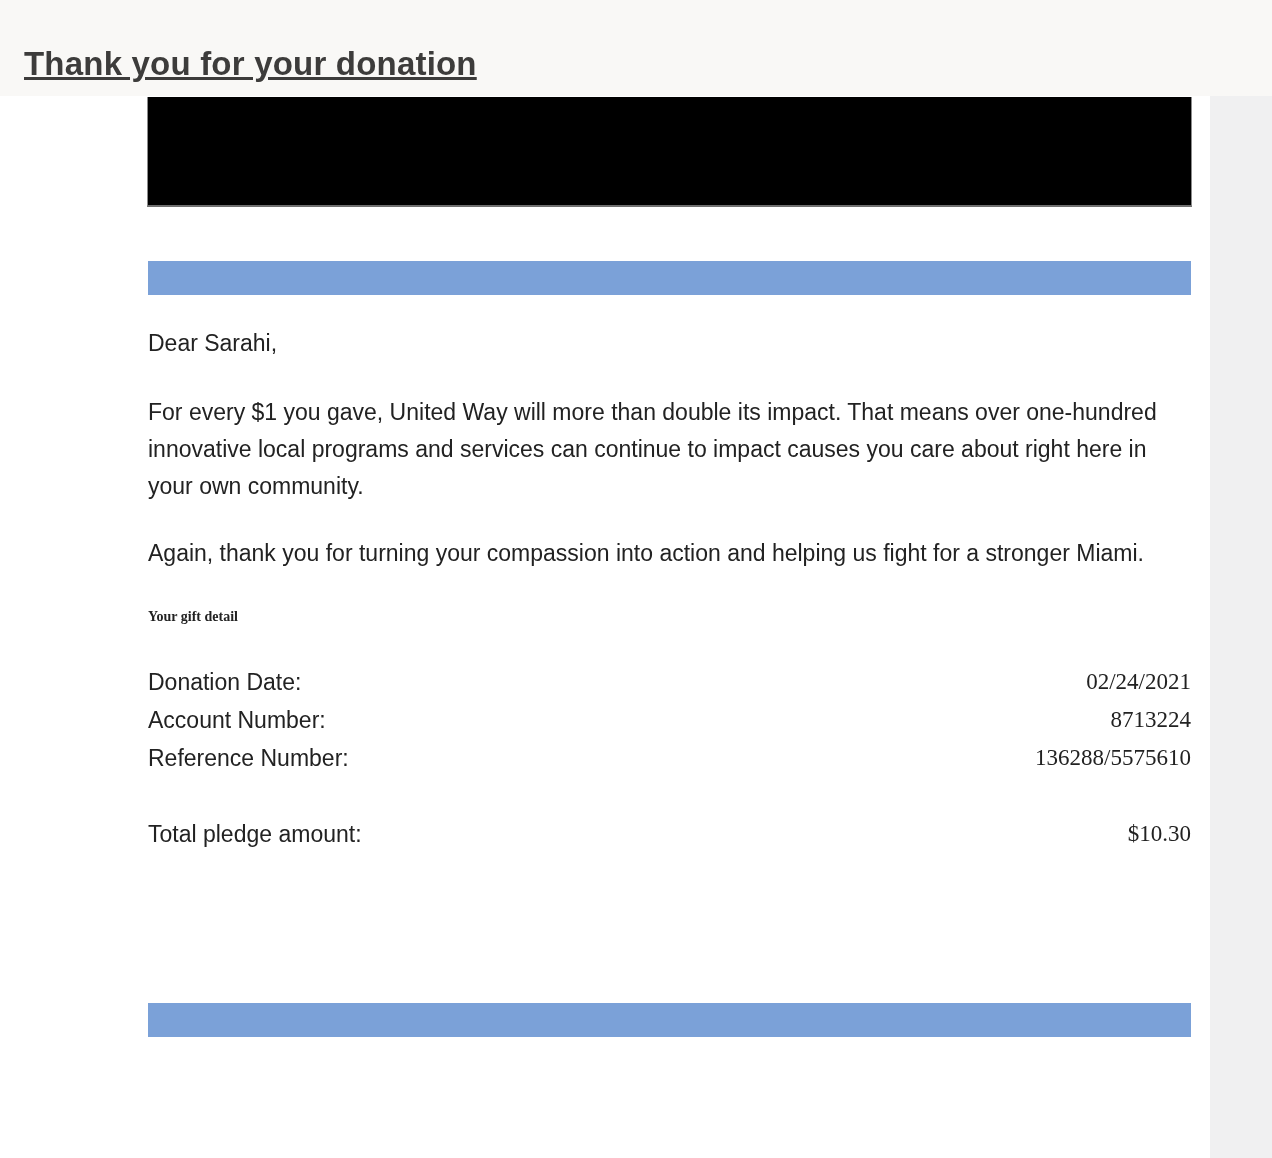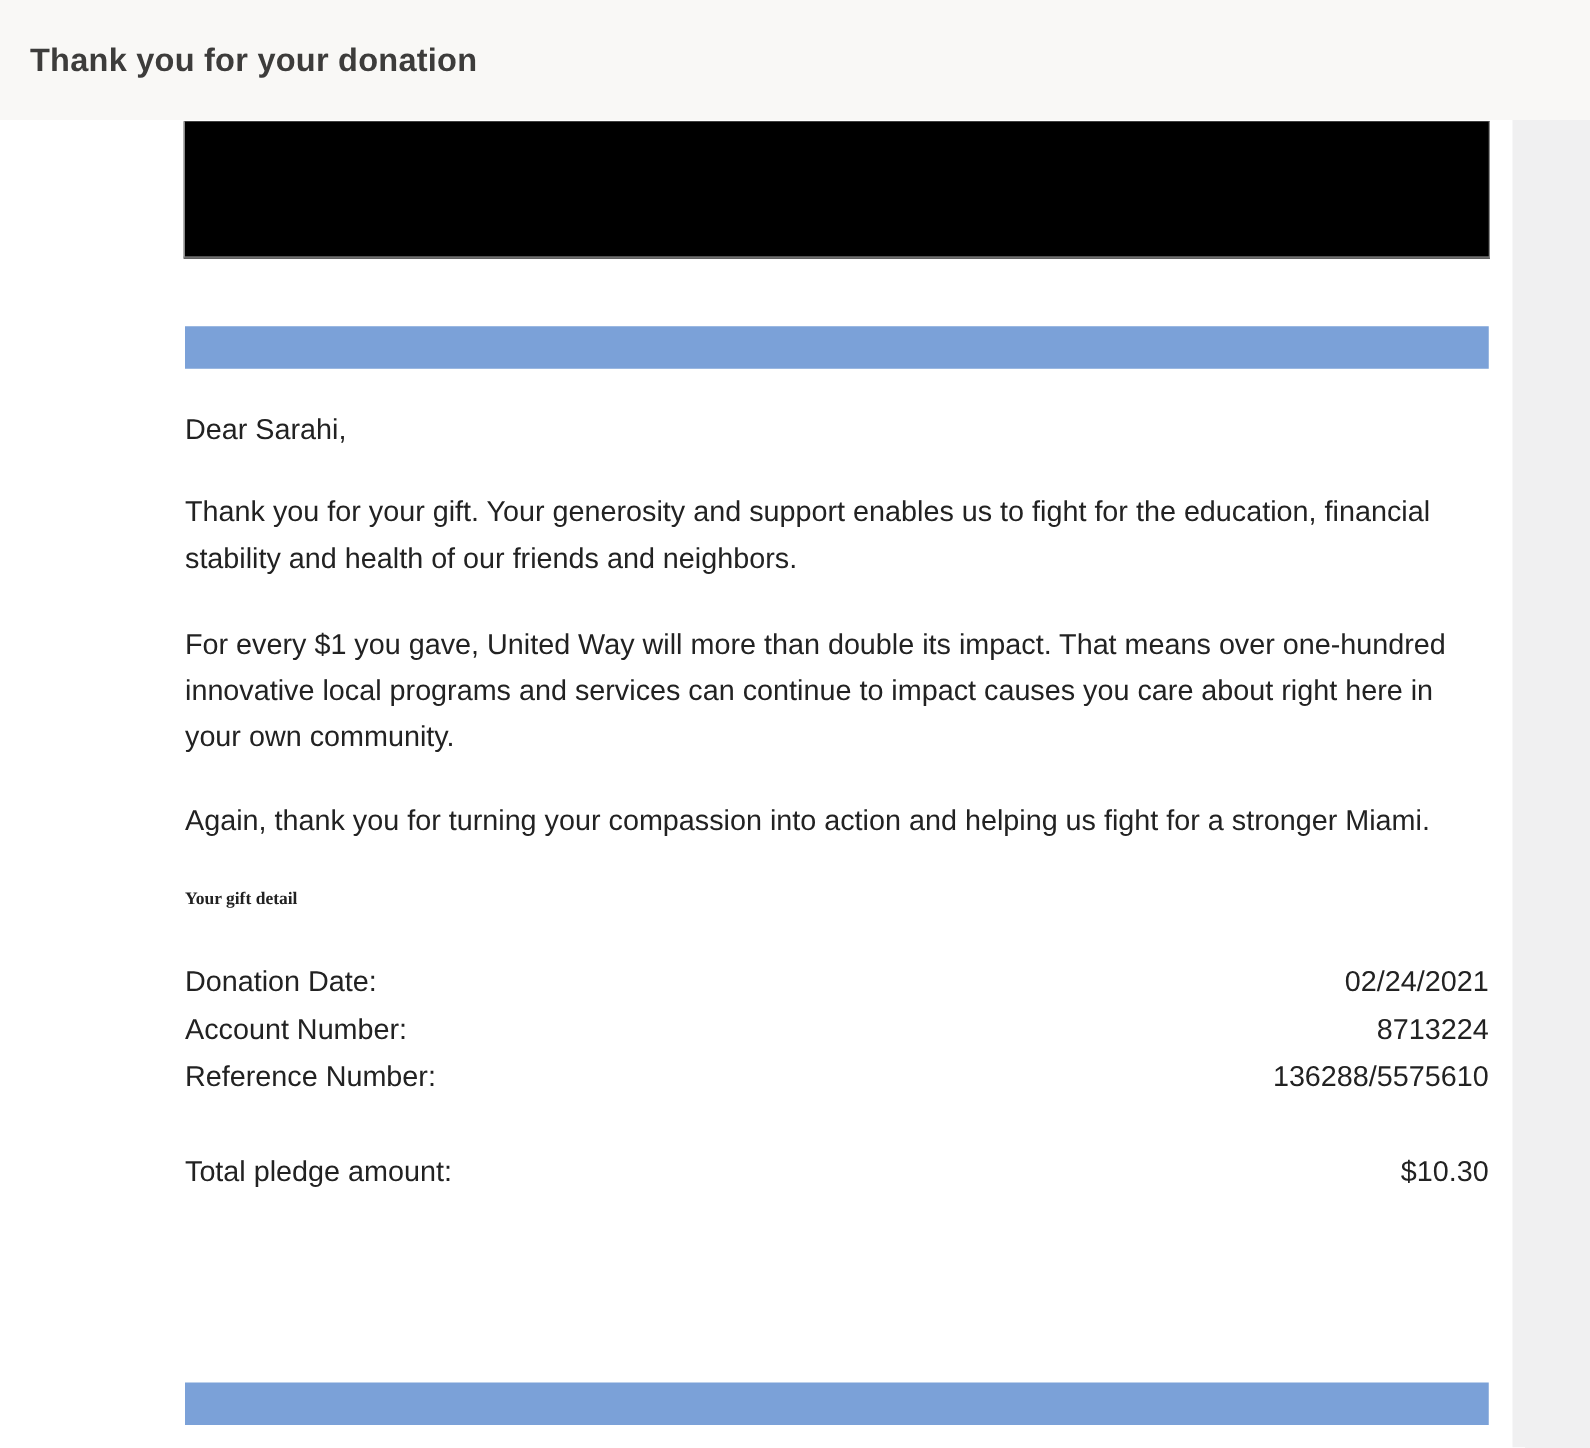--- a/index.html
+++ b/index.html
@@ -21,27 +21,28 @@
     position: absolute;
     top: 0; left: 0;
     width: 1272px;
     height: 96px;
     background: #f9f8f6;
     z-index: 2;
   }
   .subject-title {
     position: absolute;
     left: 24px;
-    top: 0;
+    top: 16px;
     line-height: 96px;
-    font-size: 26px;
+    font-size: 33px;
     font-weight: bold;
     color: #3d3c3b;
     letter-spacing: 0.2px;
     white-space: nowrap;
+    text-decoration: underline;
   }
   
   .right-gutter {
     position: absolute;
     top: 96px;
     right: 0;
     width: 62px;
     height: 1062px;
     background: #f0f0f1;
   }
@@ -100,42 +101,41 @@
     width: 1043px;
   }
   .gift-row {
     display: flex;
     justify-content: space-between;
     font-size: 23px;
     line-height: 38px;
     color: #222222;
   }
   .gift-row .label { text-align: center; }
-  .gift-row .value { text-align: right; }
+  .gift-row .value { text-align: right; font-family: Liberation Serif, serif; }
   .total-row { margin-top: 38px; }
 </style>
 </head>
 <body>
 
 <div class="page">
 
   <div class="subject-bar">
     <div class="subject-title">Thank you for your donation</div>
   </div>
 
   <div class="email-body">
     <div class="email-content">
 
       <div class="banner-image"></div>
 
       <div class="divider-bar divider-top"></div>
 
       <div class="letter">
         <div class="greeting">Dear Sarahi,</div>
-        <p class="para-1">Thank you for your gift. Your generosity and support enables us to fight for the education, financial stability and health of our friends and neighbors.</p>
         <p class="para-2">For every $1 you gave, United Way will more than double its impact. That means over one-hundred innovative local programs and services can continue to impact causes you care about right here in your own community.</p>
         <p class="para-3">Again, thank you for turning your compassion into action and helping us fight for a stronger Miami.</p>
 
         <div class="gift-heading">Your gift detail</div>
 
         <div class="gift-table">
           <div class="gift-row">
             <span class="label">Donation Date:</span>
             <span class="value">02/24/2021</span>
           </div>

